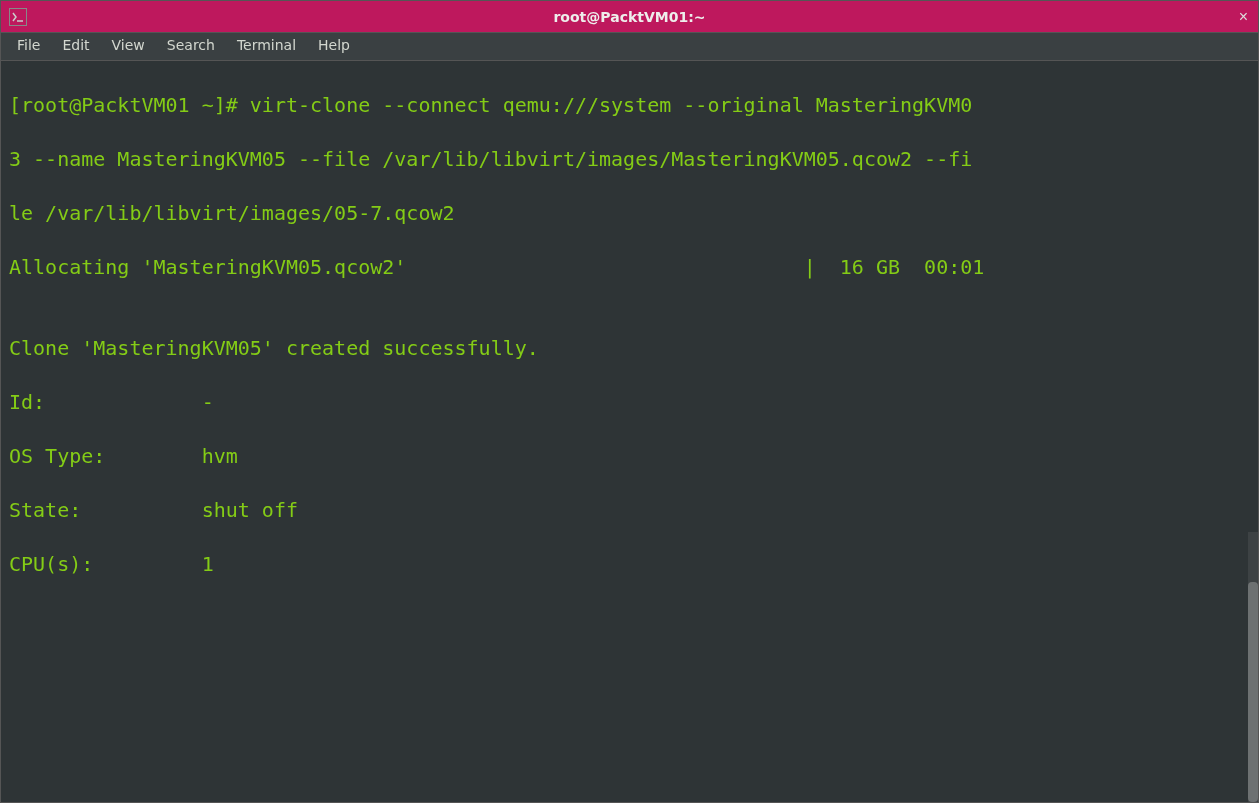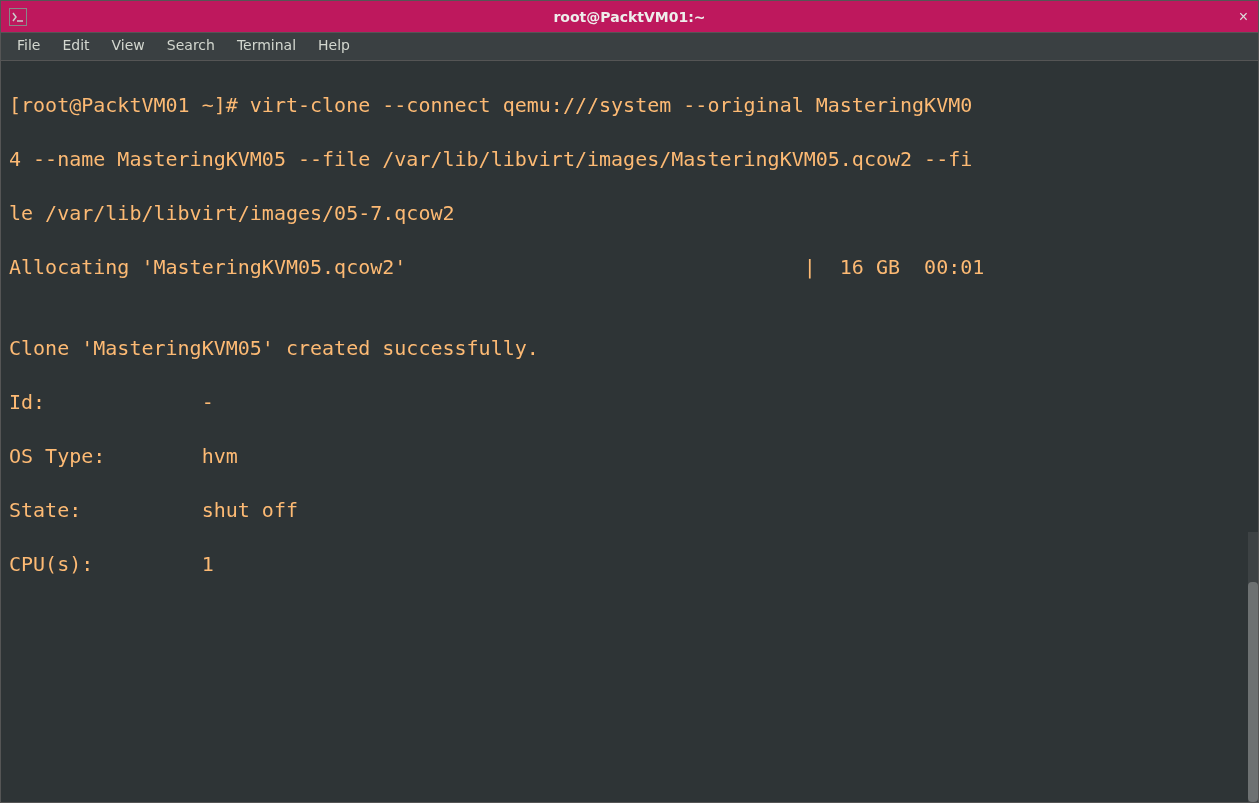--- a/index.html
+++ b/index.html
@@ -64,21 +64,21 @@
     font-size: 14px;
     color: #d3d7cf;
   }
   .menu-item {
     padding: 4px 10px;
     cursor: pointer;
   }
   .terminal {
     flex: 1;
     background: #2e3436;
-    color: #fdba74;
+    color: #84cc16;
     padding: 4px 8px 4px 8px;
     font-size: 20px;
     line-height: 27px;
     white-space: pre;
     overflow: hidden;
     position: relative;
   }
   .scrollbar-track {
     position: absolute;
     right: 0;
@@ -116,21 +116,21 @@
     <div class="menu-item">File</div>
     <div class="menu-item">Edit</div>
     <div class="menu-item">View</div>
     <div class="menu-item">Search</div>
     <div class="menu-item">Terminal</div>
     <div class="menu-item">Help</div>
   </div>
 
   <div class="terminal">
 <div class="line">[root@PacktVM01 ~]# virt-clone --connect qemu:///system --original MasteringKVM0</div>
-<div class="line">4 --name MasteringKVM05 --file /var/lib/libvirt/images/MasteringKVM05.qcow2 --fi</div>
+<div class="line">3 --name MasteringKVM05 --file /var/lib/libvirt/images/MasteringKVM05.qcow2 --fi</div>
 <div class="line">le /var/lib/libvirt/images/05-7.qcow2</div>
 <div class="line">Allocating 'MasteringKVM05.qcow2'                                 |  16 GB  00:01</div>
 <div class="line"></div>
 <div class="line">Clone 'MasteringKVM05' created successfully.</div>
 <div class="line">Id:             -</div>
 <div class="line">OS Type:        hvm</div>
 <div class="line">State:          shut off</div>
 <div class="line">CPU(s):         1</div>
 
 

